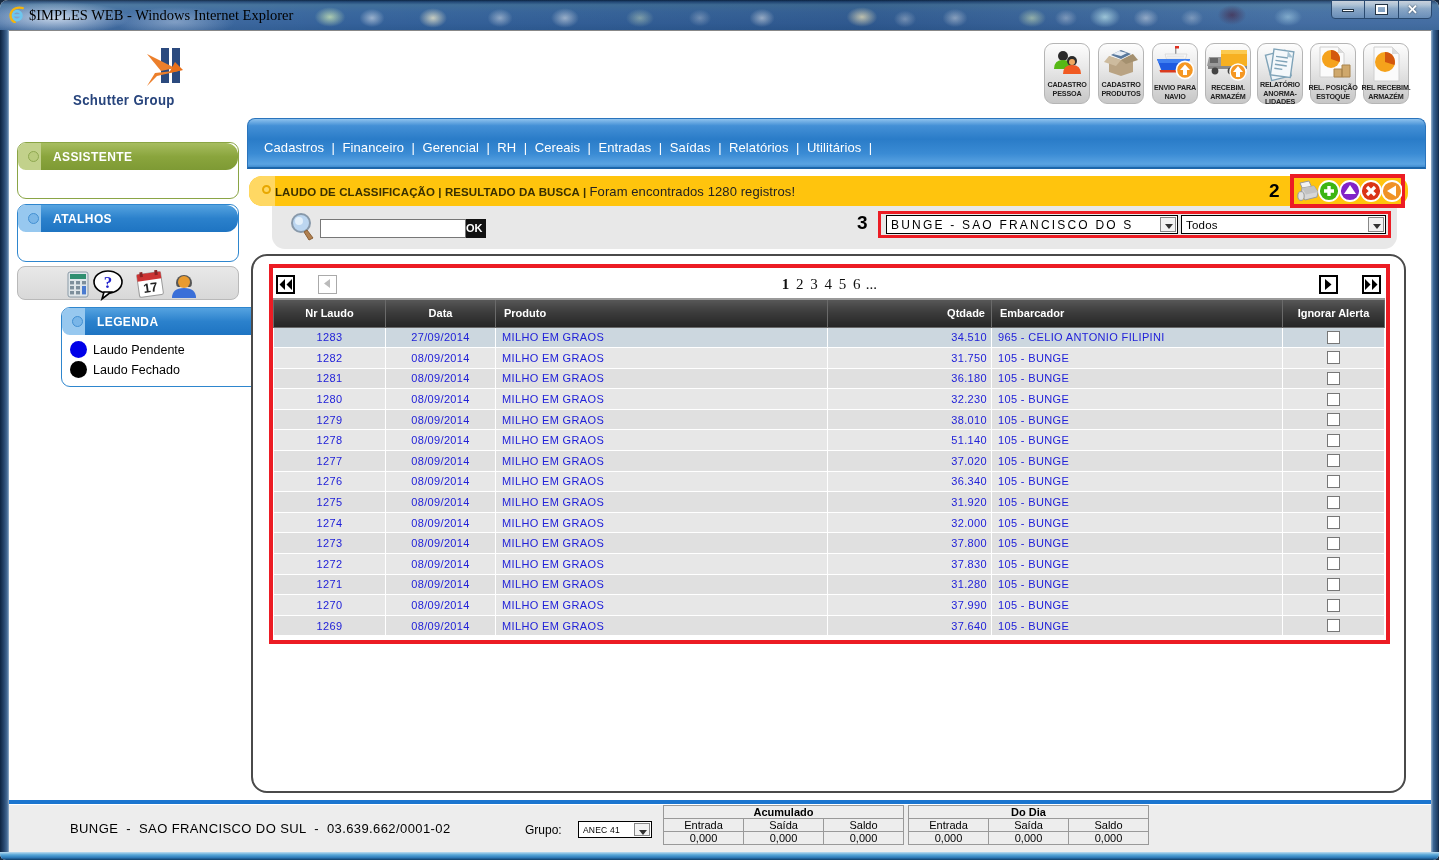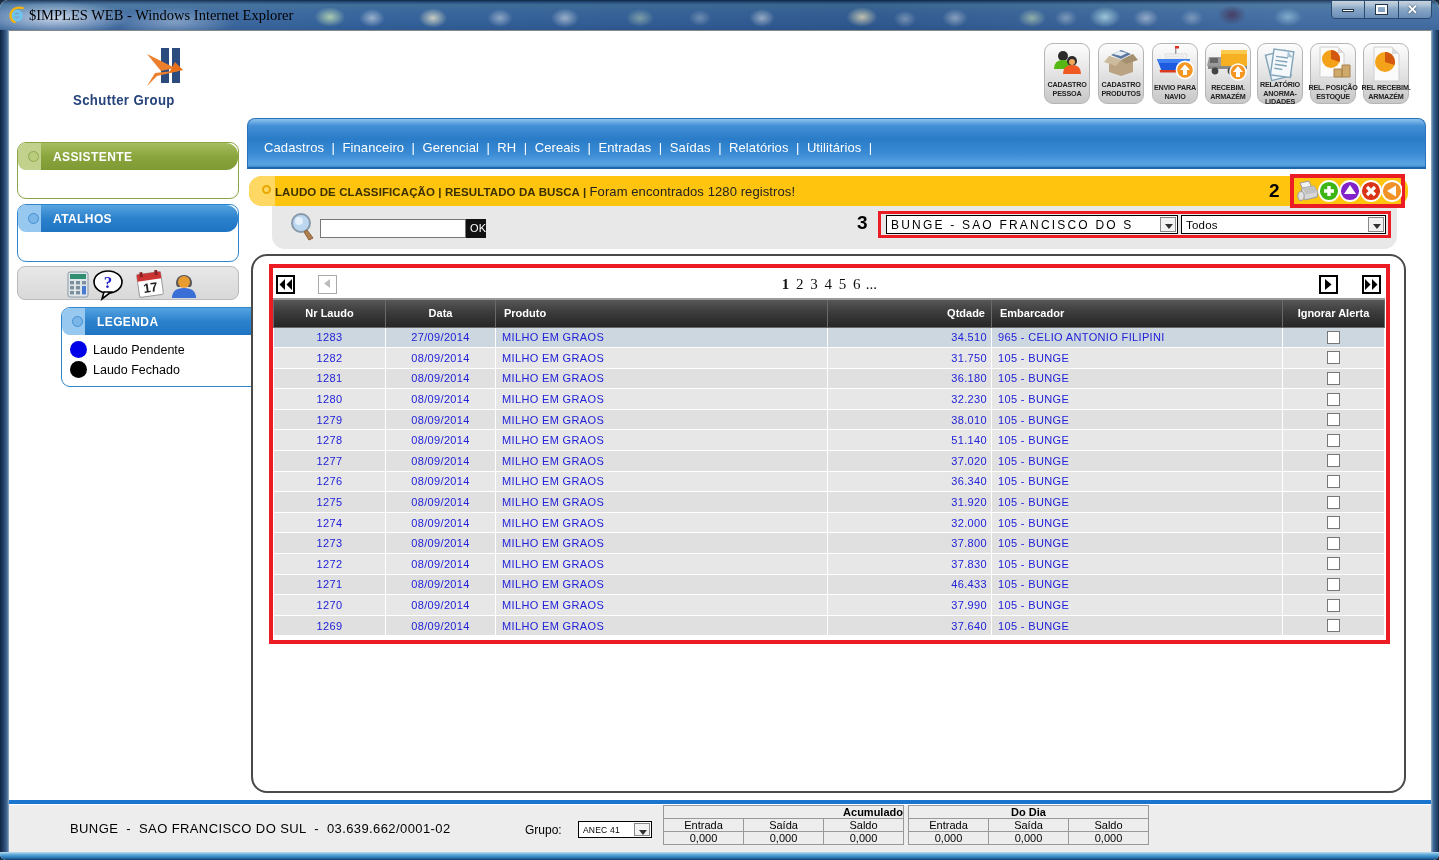--- a/index.html
+++ b/index.html
@@ -89,21 +89,21 @@
 #menubar .m { position:absolute; left:16px; top:21px; font-size:13px; color:#fff; letter-spacing:.1px; }
 #yellowbar { left:249px; top:176px; width:1159px; height:30px; border-radius:13px; background:#ffc40d; }
 #yellowbar .cap2 { position:absolute; left:0; top:0; width:26px; height:30px; border-radius:13px 0 0 13px; background:#ffd863; }
 #yellowbar .ring { position:absolute; left:13px; top:9px; width:9px; height:9px; border-radius:50%; border:2px solid #e8a800; background:#ffd863; }
 #yellowbar .bt { position:absolute; left:26px; top:8px; font-size:11.5px; font-weight:bold; color:#3a3000; letter-spacing:.1px; }
 #yellowbar .nt { font-weight:normal; font-size:13px; color:#222; }
 #num2 { left:1269px; top:180px; font-size:19px; font-weight:bold; color:#000; z-index:4; }
 #redbox2 { left:1290px; top:174px; width:115px; height:34px; border:4px solid #ec1c24; z-index:3; }
 #graybar { left:272px; top:206px; width:1125px; height:43px; background:#e8e8e8; border-radius:0 0 13px 13px; }
 #searchinput { left:320px; top:219px; width:146px; height:19px; background:#fff; border:1px solid #777; }
-#okbtn { left:466px; top:219px; width:20px; height:19px; background:#111; color:#fff; font-size:11px; font-weight:normal; text-align:right; line-height:19px; }
+#okbtn { left:466px; top:219px; width:20px; height:19px; background:#111; color:#fff; font-size:11px; font-weight:bold; text-align:left; line-height:19px; }
 #num3 { left:857px; top:212px; font-size:19px; font-weight:bold; color:#000; }
 #redbox3 { left:878px; top:211px; width:513px; height:27px; border:3px solid #ec1c24; background:#e8e8e8; }
 .select { position:absolute; background:#fff; border:1px solid #000; }
 .select .txt { position:absolute; left:4px; top:3px; font-size:11.5px; color:#000; white-space:nowrap; overflow:hidden; letter-spacing:.2px; }
 .select .arr { position:absolute; right:1px; top:1px; bottom:1px; width:16px; background:#f2f2f2; border:1px solid #888; }
 .select .arr:after { content:""; position:absolute; left:4px; top:6px; border:4px solid transparent; border-top:5px solid #333; }
 
 #mainpanel { left:251px; top:254px; width:1155px; height:539px; background:#fff; border:2px solid #4a4a4a; border-radius:16px; }
 #redboxT { left:269px; top:264px; width:1121px; height:380px; border:4px solid #ec1c24; background:#fff; }
 
@@ -512,21 +512,21 @@
             <td class="rr">37.830</td>
             <td>105 - BUNGE</td>
             <td>
               <div class="cbx"></div>
             </td>
           </tr>
 <tr class="r2">
             <td class="cc">1271</td>
             <td class="cc">08/09/2014</td>
             <td>MILHO EM GRAOS</td>
-            <td class="rr">46.433</td>
+            <td class="rr">31.280</td>
             <td>105 - BUNGE</td>
             <td>
               <div class="cbx"></div>
             </td>
           </tr>
 <tr class="r1">
             <td class="cc">1270</td>
             <td class="cc">08/09/2014</td>
             <td>MILHO EM GRAOS</td>
             <td class="rr">37.990</td>
@@ -553,21 +553,21 @@
 <div id="botbar" class="abs">
   <div class="company">BUNGE &nbsp;- &nbsp;SAO FRANCISCO DO SUL &nbsp;- &nbsp;03.639.662/0001-02</div>
   <div id="grupo">Grupo:</div>
   <div class="select" style="left:569px;top:16px;width:74px;height:17px;">
     <div class="txt" style="font-size:8.5px;top:3px;">ANEC 41</div>
         <div class="arr"></div>
   </div>
   <table class="btable" style="left:654px;">
     <tbody>
           <tr>
-            <td class="hd" colspan="3" style="width:240px;text-align:right;">Acumulado</td>
+            <td class="hd" colspan="3" style="width:240px;">Acumulado</td>
           </tr>
     <tr>
             <td style="width:80px;">Entrada</td>
             <td style="width:80px;">Saída</td>
             <td style="width:80px;">Saldo</td>
           </tr>
     <tr>
             <td>0,000</td>
             <td>0,000</td>
             <td>0,000</td>

